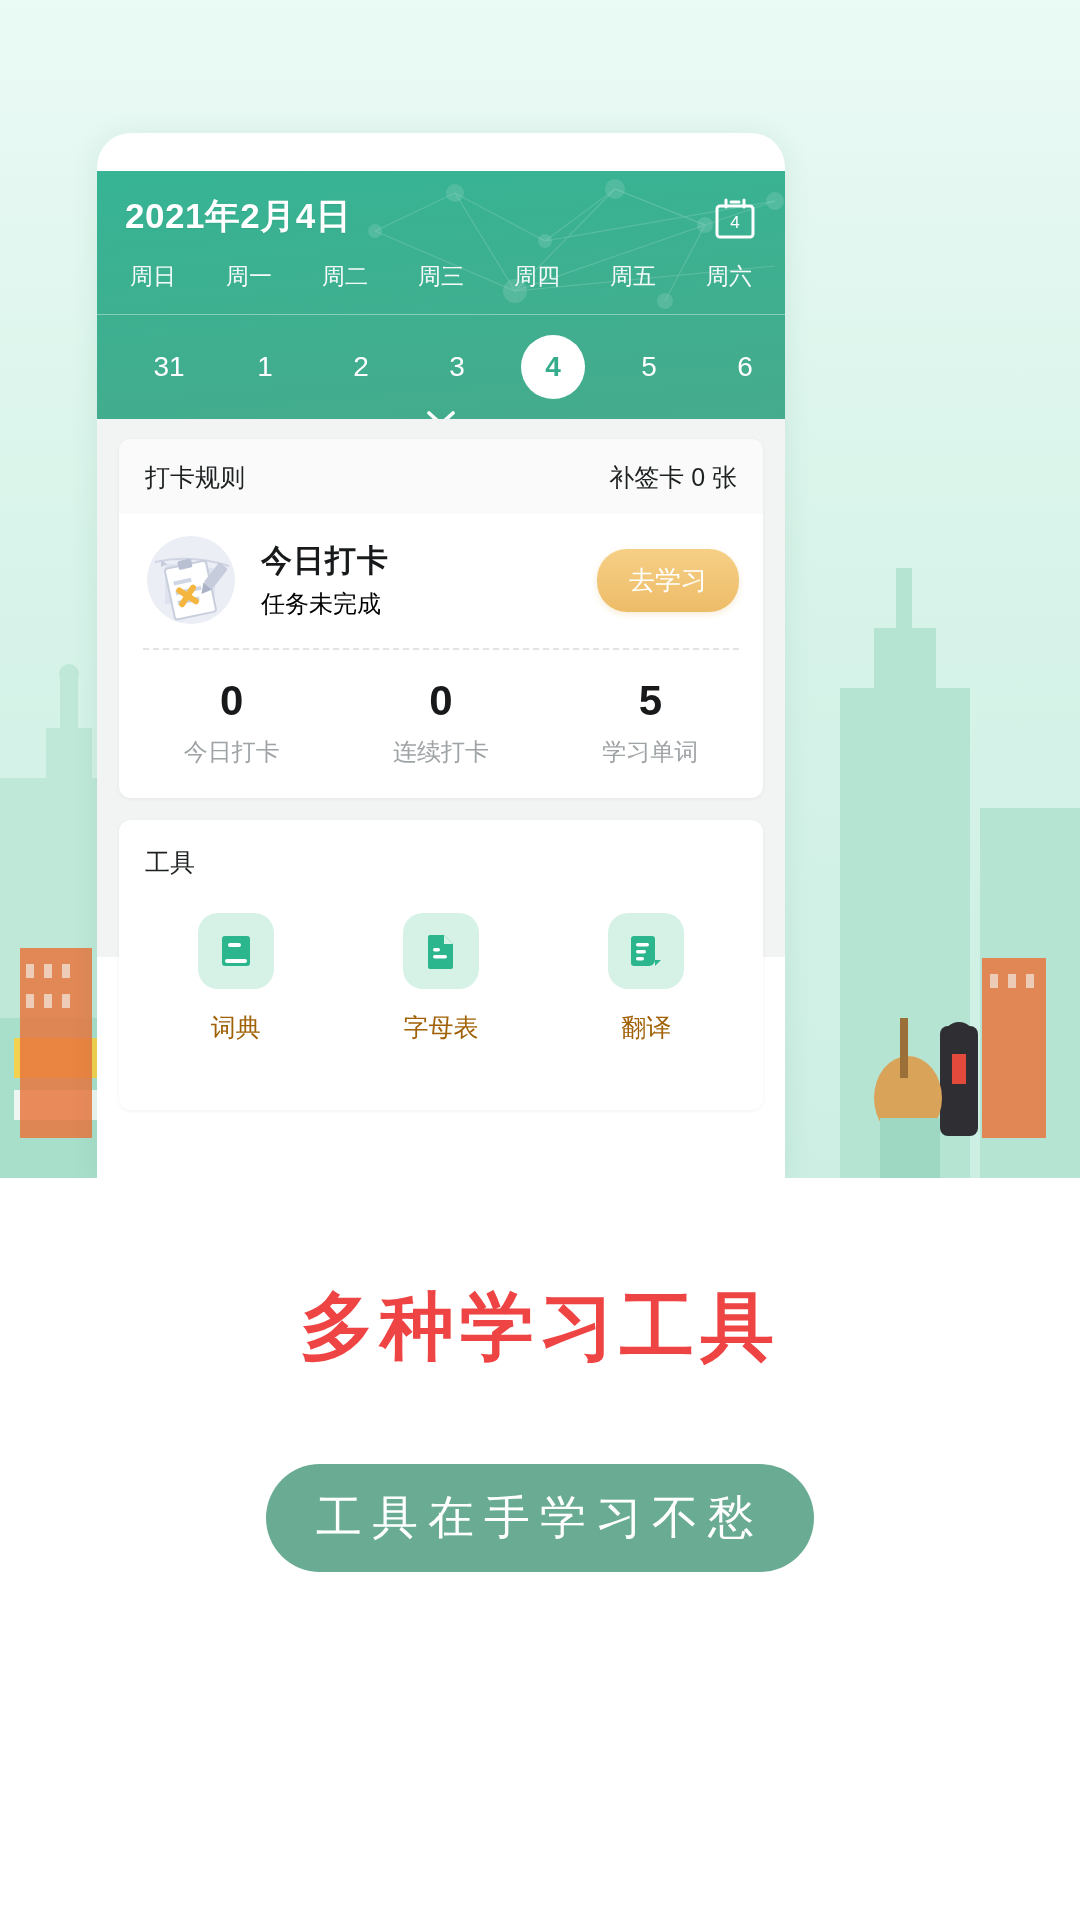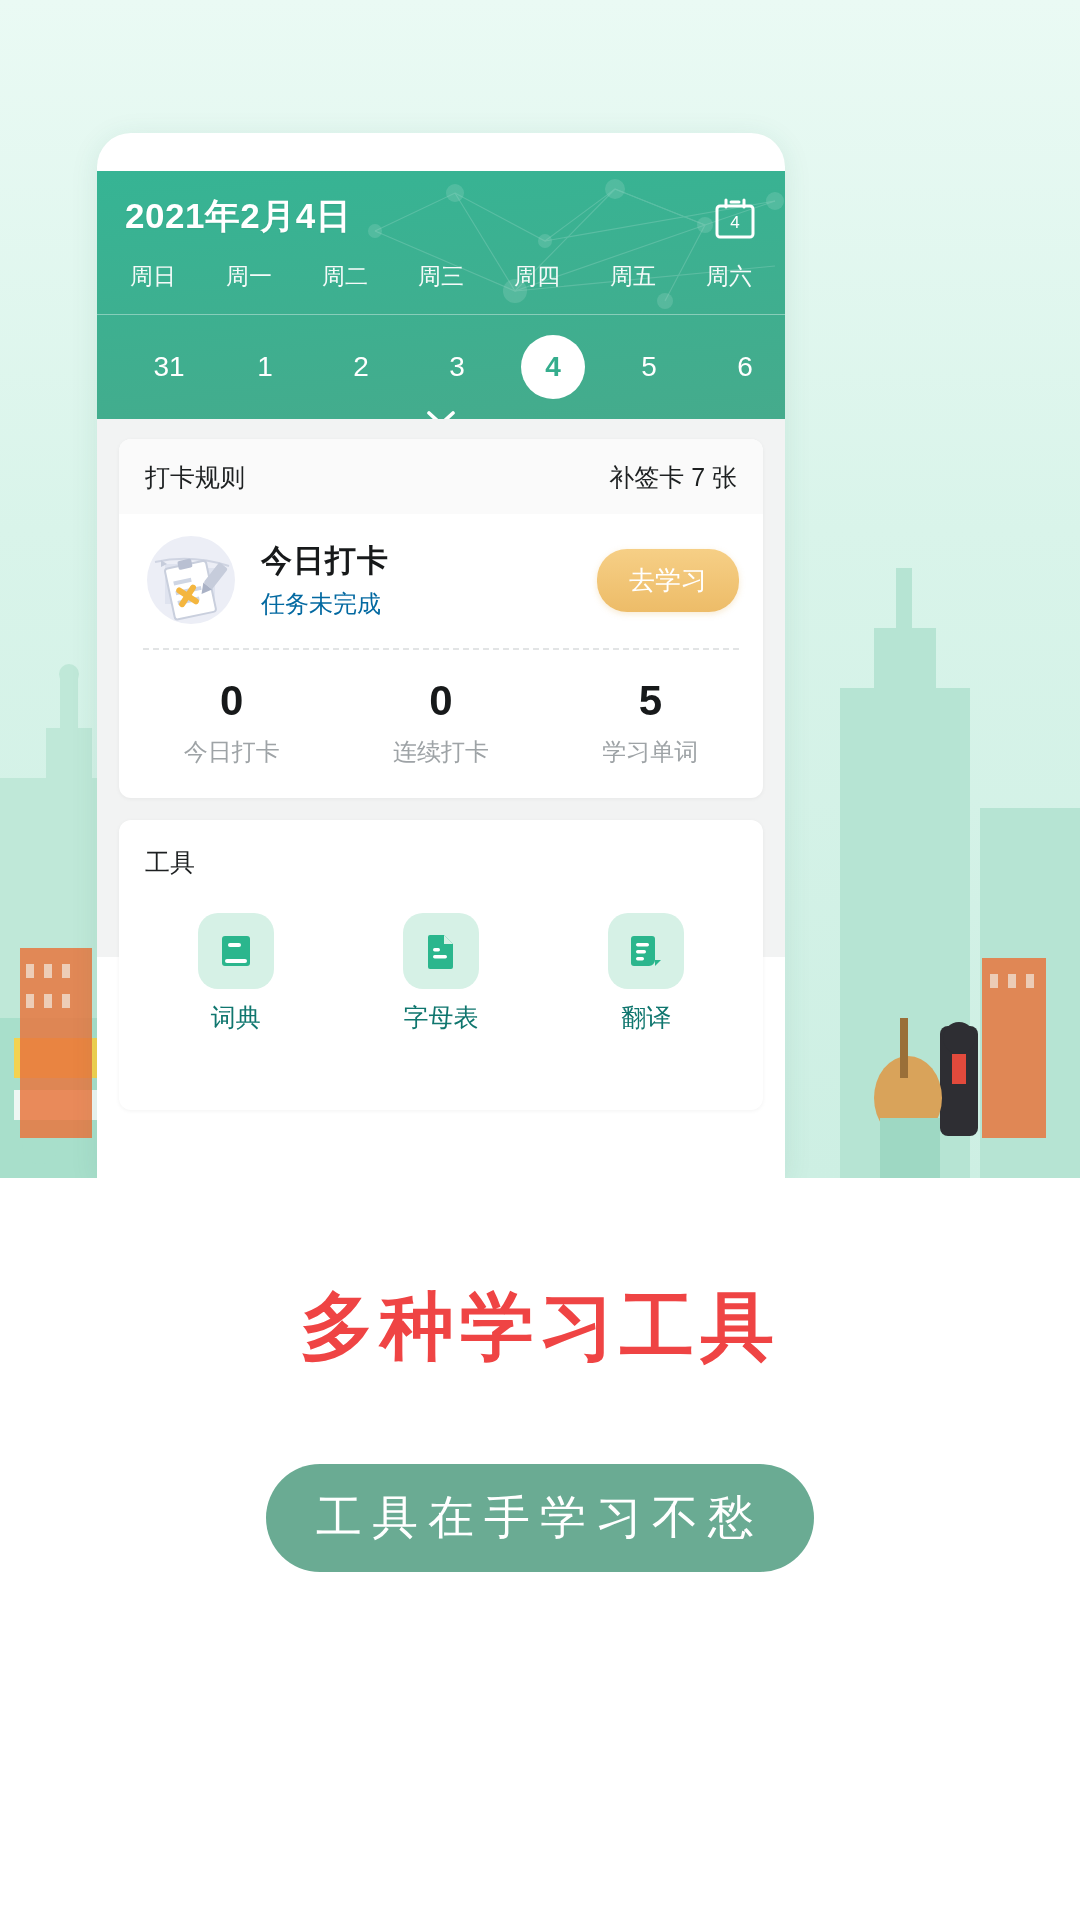--- a/index.html
+++ b/index.html
@@ -89,21 +89,21 @@
   .card-head .lbl { font-size:25px; color:#1d2021; }
   .card-head .val { font-size:25px; color:#1d2021; }
 
   .checkin-row {
     display:flex; align-items:center;
     padding:18px 24px 20px 24px;
   }
   .illus { width:96px; height:96px; flex:none; }
   .checkin-text { margin-left:22px; flex:1; }
   .checkin-title { font-size:31px; font-weight:700; color:#17191a; letter-spacing:1px; }
-  .checkin-sub { font-size:24px; color:#0369a1; margin-top:6px; }
+  .checkin-sub { font-size:24px; color:#000000; margin-top:6px; }
   .go-btn {
     background:linear-gradient(180deg,#f6cf86 0%,#edbc68 100%);
     color:#ffffff; font-size:26px; font-weight:500;
     border:none; border-radius:30px;
     padding:14px 32px; cursor:pointer;
     box-shadow:0 2px 6px rgba(228,178,92,.28);
   }
 
   .dash { border-top:2px dashed #e2e4e5; margin:0 24px; }
 
@@ -118,21 +118,21 @@
     overflow:hidden; height:290px;
   }
   .tools-title { font-size:25px; color:#1d2021; padding:26px 26px 0 26px; }
   .tools-grid { display:flex; padding:34px 14px 0 14px; }
   .tool { flex:1; display:flex; flex-direction:column; align-items:center; }
   .tool-ico {
     width:76px; height:76px; border-radius:20px;
     background:#d6f1e6;
     display:flex; align-items:center; justify-content:center;
   }
-  .tool-lab { font-size:25px; color:#0f766e; margin-top:12px; }
+  .tool-lab { font-size:25px; color:#a16207; margin-top:22px; }
 
   
   .promo { position:absolute; left:0; top:1178px; width:1080px; height:742px; background:#ffffff; }
   .promo-h {
     text-align:center; margin-top:100px;
     font-size:74px; font-weight:700; color:#ef4444; letter-spacing:6px;
   }
   .promo-pill {
     margin:86px auto 0 auto; width:548px; height:108px;
     background:#6aab93; border-radius:54px;
@@ -281,21 +281,21 @@
         <polyline points="8,8 20,19 32,8" fill="none" stroke="#ffffff" stroke-width="3.6" stroke-linecap="round" stroke-linejoin="round"></polyline>
       </svg>
     </div>
   </div>
 
   <div class="content">
 
     <div class="card">
       <div class="card-head">
         <span class="lbl">打卡规则</span>
-        <span class="val">补签卡 7 张</span>
+        <span class="val">补签卡 0 张</span>
       </div>
 
       <div class="checkin-row">
         <svg class="illus" viewBox="0 0 96 96">
           <circle cx="48" cy="48" r="44" fill="#eceef6"></circle>
           <rect x="22" y="32" width="20" height="40" fill="#dfe3ef"></rect>
           <rect x="56" y="36" width="16" height="36" fill="#dfe3ef"></rect>
           <path d="M12 30 Q48 22 86 34" stroke="#cfd4e2" stroke-width="2" fill="none"></path>
           <g transform="rotate(-12 48 56)">
             <rect x="26" y="32" width="42" height="52" rx="3" fill="#ffffff" stroke="#c9cfdd" stroke-width="2"></rect>

